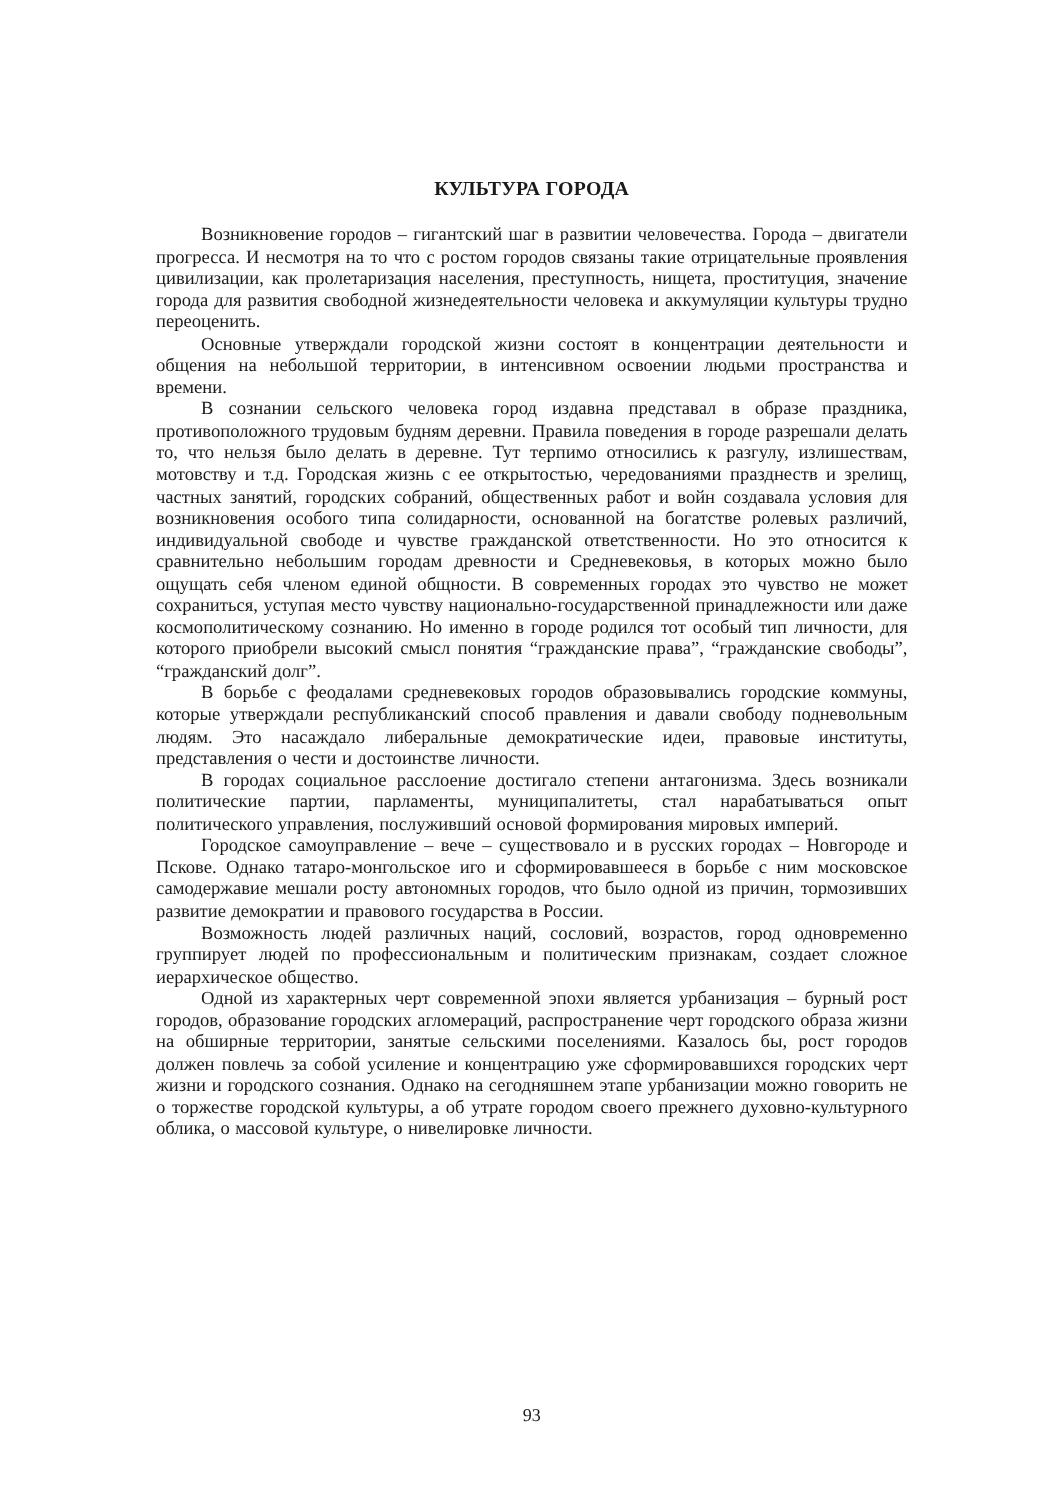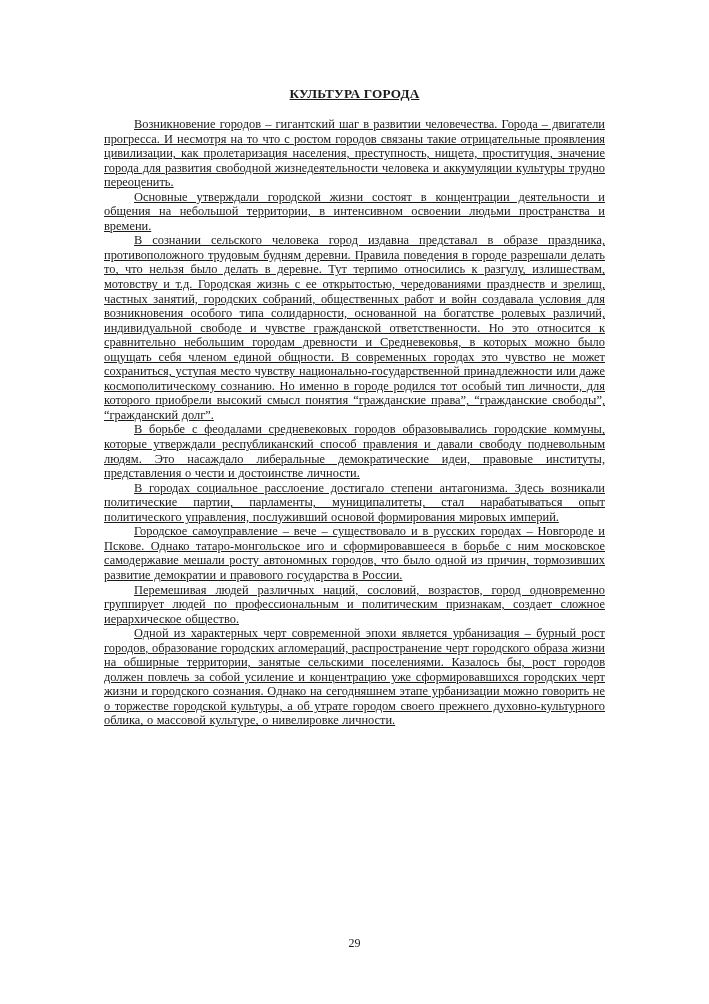--- a/index.html
+++ b/index.html
@@ -18,22 +18,21 @@
     height: 1004px;
     background: #ffffff;
     color: #1a1a1a;
     font-family: "Liberation Serif", "DejaVu Serif", serif;
   }
   .content {
     position: absolute;
     top: 0;
     left: 104px;
     width: 501px;
-    padding-top: 86px;
-    text-decoration: underline;
+    padding-top: 118px;
   }
   .doc-title {
     margin: 0 0 16px 0;
     font-size: 13.2px;
     line-height: 15px;
     font-weight: bold;
     text-align: center;
     letter-spacing: 0.2px;
   }
   .body-text p {
@@ -62,18 +61,18 @@
 <div class="page">
   <div class="content">
     <h1 class="doc-title">КУЛЬТУРА ГОРОДА</h1>
     <div class="body-text">
       <p>Возникновение городов – гигантский шаг в развитии человечества. Города – двигатели прогресса. И несмотря на то что с ростом городов связаны такие отрицательные проявления цивилизации, как пролетаризация населения, преступность, нищета, проституция, значение города для развития свободной жизнедеятельности человека и аккумуляции культуры трудно переоценить.</p>
       <p>Основные утверждали городской жизни состоят в концентрации деятельности и общения на небольшой территории, в интенсивном освоении людьми пространства и времени.</p>
       <p>В сознании сельского человека город издавна представал в образе праздника, противоположного трудовым будням деревни. Правила поведения в городе разрешали делать то, что нельзя было делать в деревне. Тут терпимо относились к разгулу, излишествам, мотовству и т.д. Городская жизнь с ее открытостью, чередованиями празднеств и зрелищ, частных занятий, городских собраний, общественных работ и войн создавала условия для возникновения особого типа солидарности, основанной на богатстве ролевых различий, индивидуальной свободе и чувстве гражданской ответственности. Но это относится к сравнительно небольшим городам древности и Средневековья, в которых можно было ощущать себя членом единой общности. В современных городах это чувство не может сохраниться, уступая место чувству национально-государственной принадлежности или даже космополитическому сознанию. Но именно в городе родился тот особый тип личности, для которого приобрели высокий смысл понятия “гражданские права”, “гражданские свободы”, “гражданский долг”.</p>
       <p>В борьбе с феодалами средневековых городов образовывались городские коммуны, которые утверждали республиканский способ правления и давали свободу подневольным людям. Это насаждало либеральные демократические идеи, правовые институты, представления о чести и достоинстве личности.</p>
       <p>В городах социальное расслоение достигало степени антагонизма. Здесь возникали политические партии, парламенты, муниципалитеты, стал нарабатываться опыт политического управления, послуживший основой формирования мировых империй.</p>
       <p>Городское самоуправление – вече – существовало и в русских городах – Новгороде и Пскове. Однако татаро-монгольское иго и сформировавшееся в борьбе с ним московское самодержавие мешали росту автономных городов, что было одной из причин, тормозивших развитие демократии и правового государства в России.</p>
-      <p>Перемешивая людей различных наций, сословий, возрастов, город одновременно группирует людей по профессиональным и политическим признакам, создает сложное иерархическое общество.</p>
+      <p>Возможность людей различных наций, сословий, возрастов, город одновременно группирует людей по профессиональным и политическим признакам, создает сложное иерархическое общество.</p>
       <p>Одной из характерных черт современной эпохи является урбанизация – бурный рост городов, образование городских агломераций, распространение черт городского образа жизни на обширные территории, занятые сельскими поселениями. Казалось бы, рост городов должен повлечь за собой усиление и концентрацию уже сформировавшихся городских черт жизни и городского сознания. Однако на сегодняшнем этапе урбанизации можно говорить не о торжестве городской культуры, а об утрате городом своего прежнего духовно-культурного облика, о массовой культуре, о нивелировке личности.</p>
     </div>
   </div>
-  <div class="page-number">29</div>
+  <div class="page-number">93</div>
 </div>
 
 </body></html>

